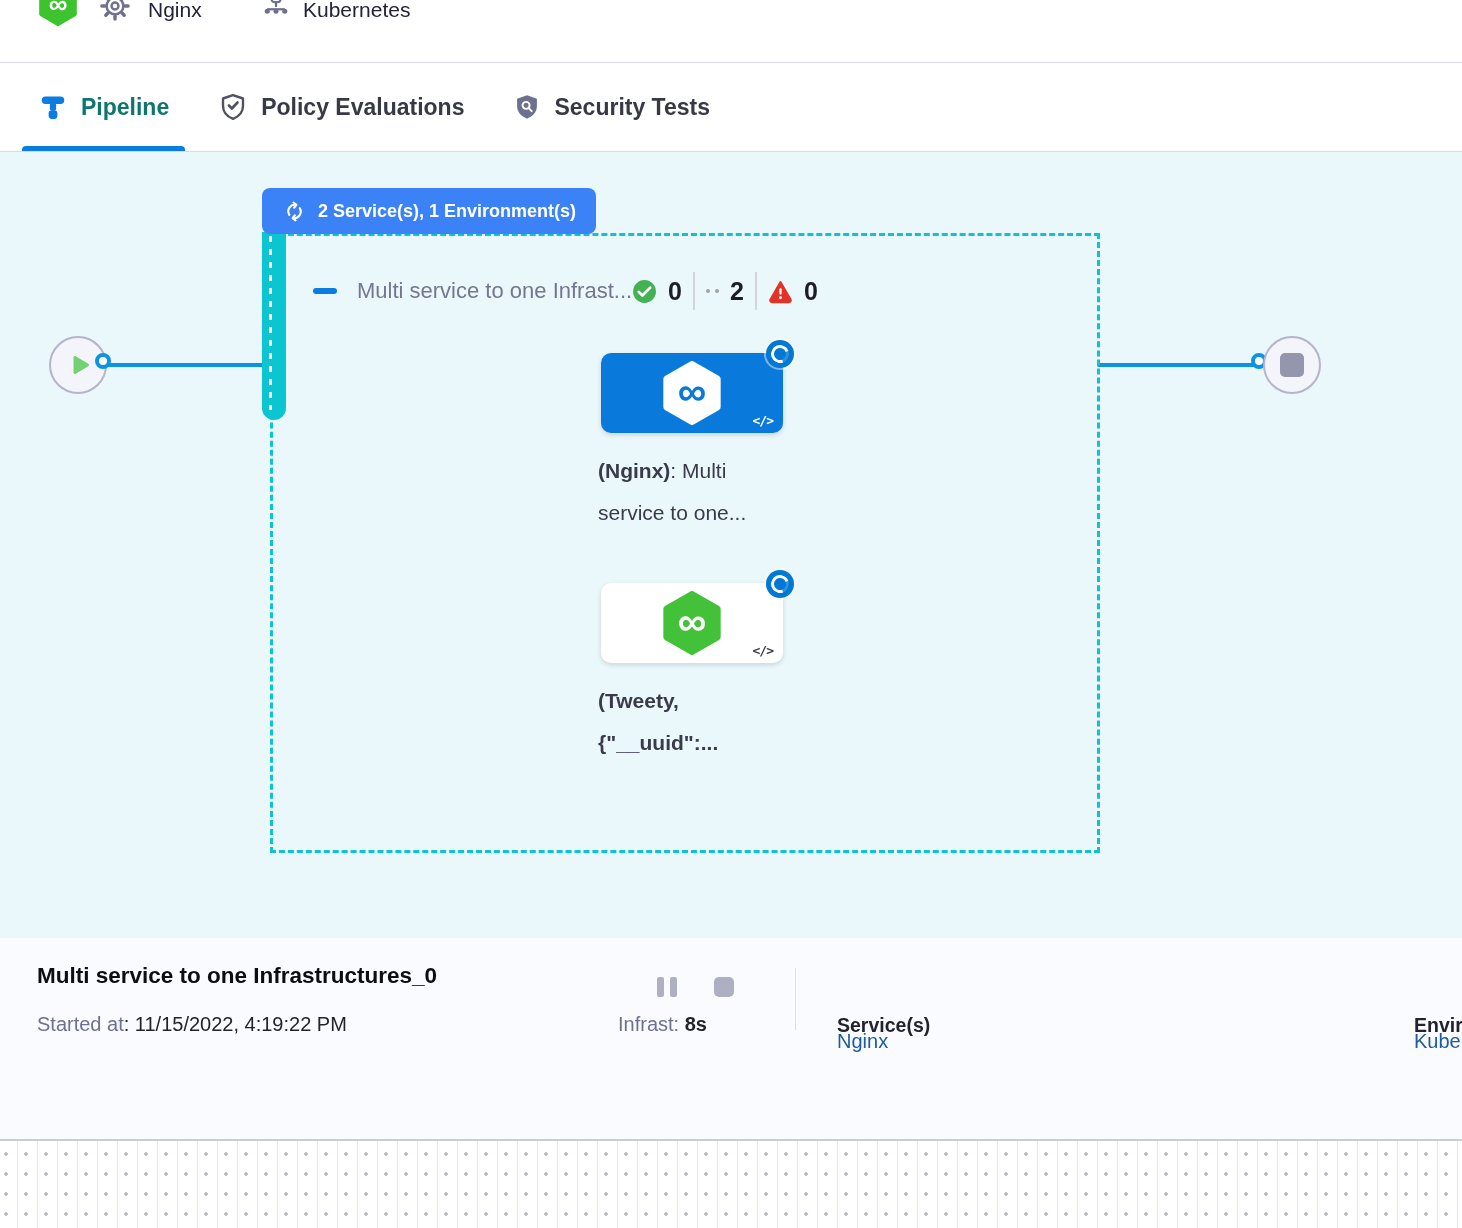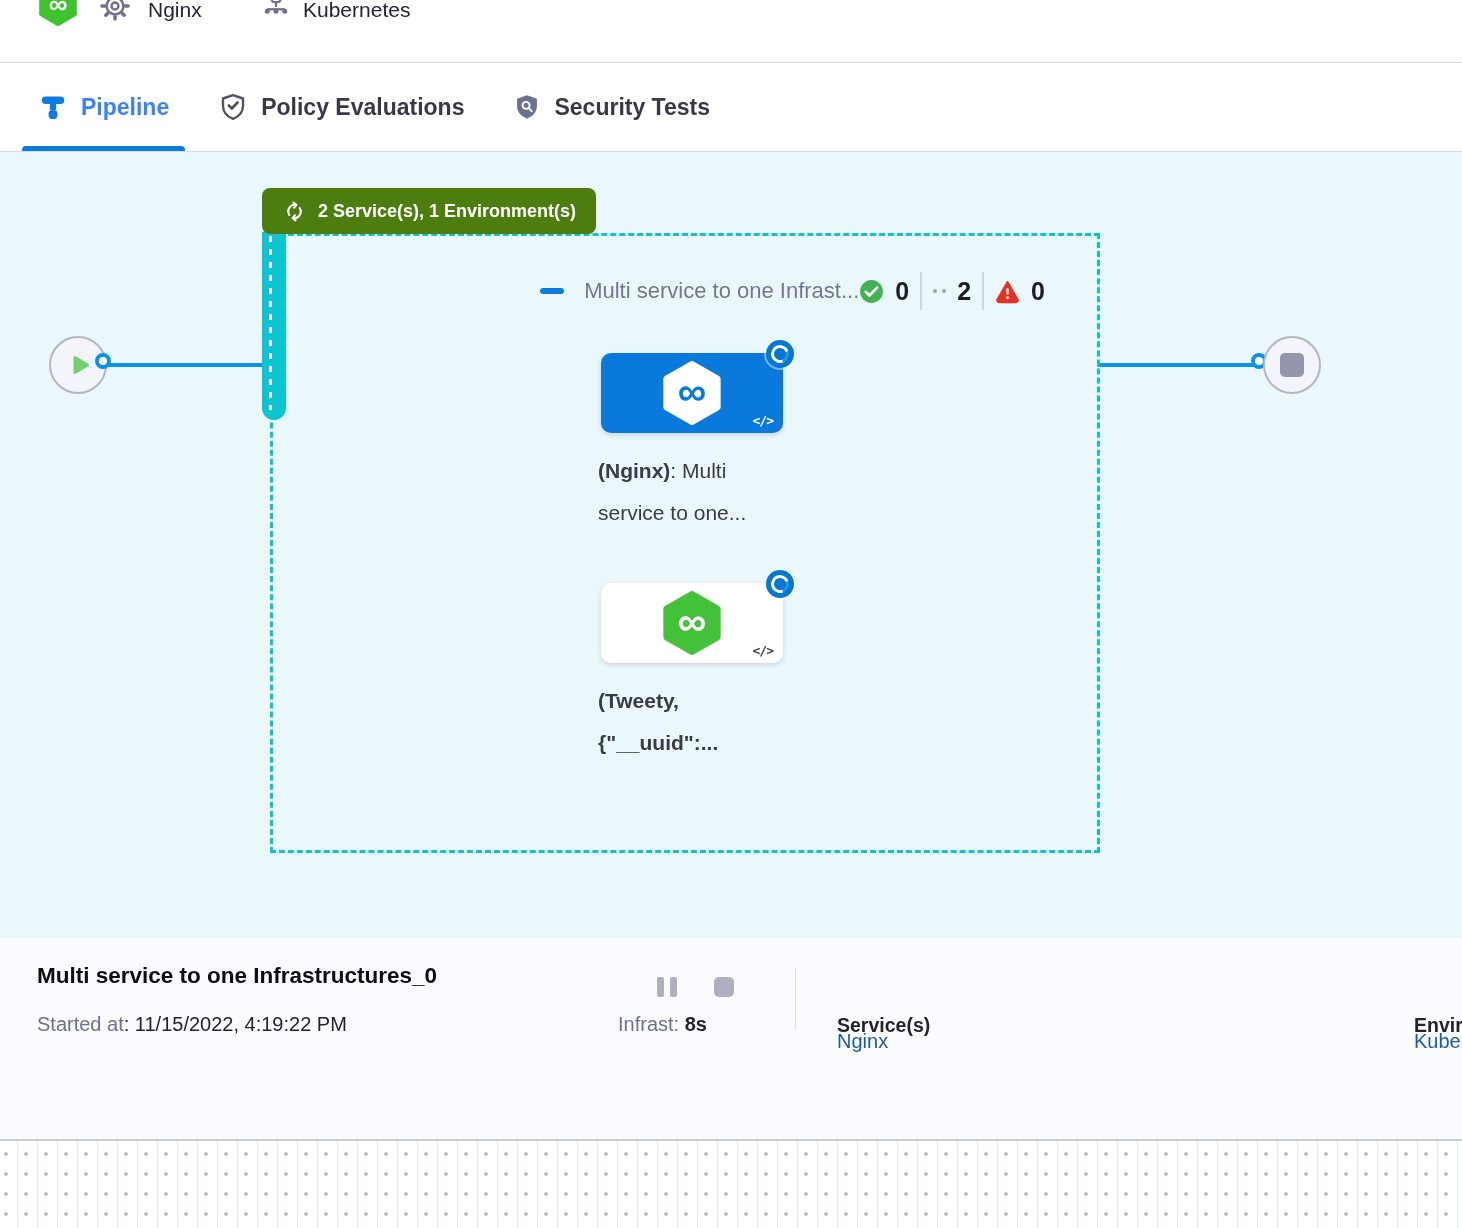--- a/index.html
+++ b/index.html
@@ -16,48 +16,48 @@
   .header .hlogo { position: absolute; left: 37px; top: -16px; width: 42px; height: 42px; }
   .header .gear { position: absolute; left: 99px; top: -10px; }
   .header .nginx-label { position: absolute; left: 148px; top: -2px; font-size: 21px; font-weight: 500; color: #23233a; }
   .header .k8s { position: absolute; left: 261px; top: -8px; }
   .header .k8s-label { position: absolute; left: 303px; top: -2px; font-size: 21px; font-weight: 500; color: #23233a; }
 
   
   .tabbar { height: 89px; background: #fff; border-bottom: 1px solid #d9dae6; display: flex; align-items: stretch; padding-left: 22px; gap: 17px; }
   .tab { position: relative; display: flex; align-items: center; gap: 13px; padding: 0 16px; cursor: pointer; }
   .tab .tlabel { font-size: 23px; font-weight: 600; color: #383946; white-space: nowrap; }
-  .tab.active .tlabel { color: #3b82f6; }
+  .tab.active .tlabel { color: #0f766e; }
   .tab.active::after { content: ""; position: absolute; left: 0; right: 0; bottom: 0; height: 5px; background: #0b7de0; border-radius: 4px 4px 0 0; }
   .ticon { display: flex; align-items: center; }
 
   
   .canvas { position: relative; height: 786px; background: #eaf7fb; overflow: hidden; }
 
   .node-circle { position: absolute; width: 58px; height: 58px; border-radius: 50%;
     background: #f4f4fb; border: 2px solid #b4b5c8; display: flex; align-items: center; justify-content: center; }
   .end-square { width: 24px; height: 24px; background: #9496ad; border-radius: 5px; }
 
   .conn-line { position: absolute; height: 4px; background: #0b93e4; border-radius: 2px; }
   .conn-dot { position: absolute; width: 16px; height: 16px; background: #fff; border: 4px solid #0b93e4; border-radius: 50%; }
 
-  .group-badge { position: absolute; left: 262px; top: 36px; height: 46px; background: #4d7c0f;
+  .group-badge { position: absolute; left: 262px; top: 36px; height: 46px; background: #3b82f6;
     border-radius: 8px; display: flex; align-items: center; gap: 11px; padding: 0 20px; z-index: 5; }
   .group-badge .blabel { color: #fff; font-size: 18px; font-weight: 600; white-space: nowrap; }
 
   .accent-bar { position: absolute; left: 262px; top: 80px; width: 24px; height: 188px; background: #0bc5d1;
     border-radius: 0 0 12px 12px; z-index: 4; }
   .accent-bar .wdash { position: absolute; left: 7px; top: 4px; bottom: 10px; width: 3px;
     background: repeating-linear-gradient(to bottom, #ffffff 0 6px, transparent 6px 13px); }
 
   .stage-box { position: absolute; left: 270px; top: 81px; width: 830px; height: 620px;
     border: 3px dashed #0cc3d2; z-index: 2; }
 
   .stage-header { position: absolute; left: 40px; right: 52px; top: 36px;
-    display: flex; align-items: center; justify-content: flex-end; }
+    display: flex; align-items: center; justify-content: flex-start; }
   .sh-left { display: flex; align-items: center; gap: 20px; }
   .minus-icon { width: 24px; height: 6px; background: #0b7de0; border-radius: 3px; }
   .stage-title { font-size: 22px; font-weight: 500; color: #75778f; white-space: nowrap; }
   .counts { display: flex; align-items: center; gap: 11px; }
   .cnum { font-size: 25px; font-weight: 600; color: #1d1d28; }
   .cdivider { width: 2px; height: 38px; background: #d2d4df; }
   .run-dots { display: flex; gap: 5px; align-items: center; }
   .run-dots i { width: 4px; height: 4px; border-radius: 50%; background: #9fa1b4; }
 
   .node-card { position: absolute; width: 182px; height: 80px; border-radius: 10px;

